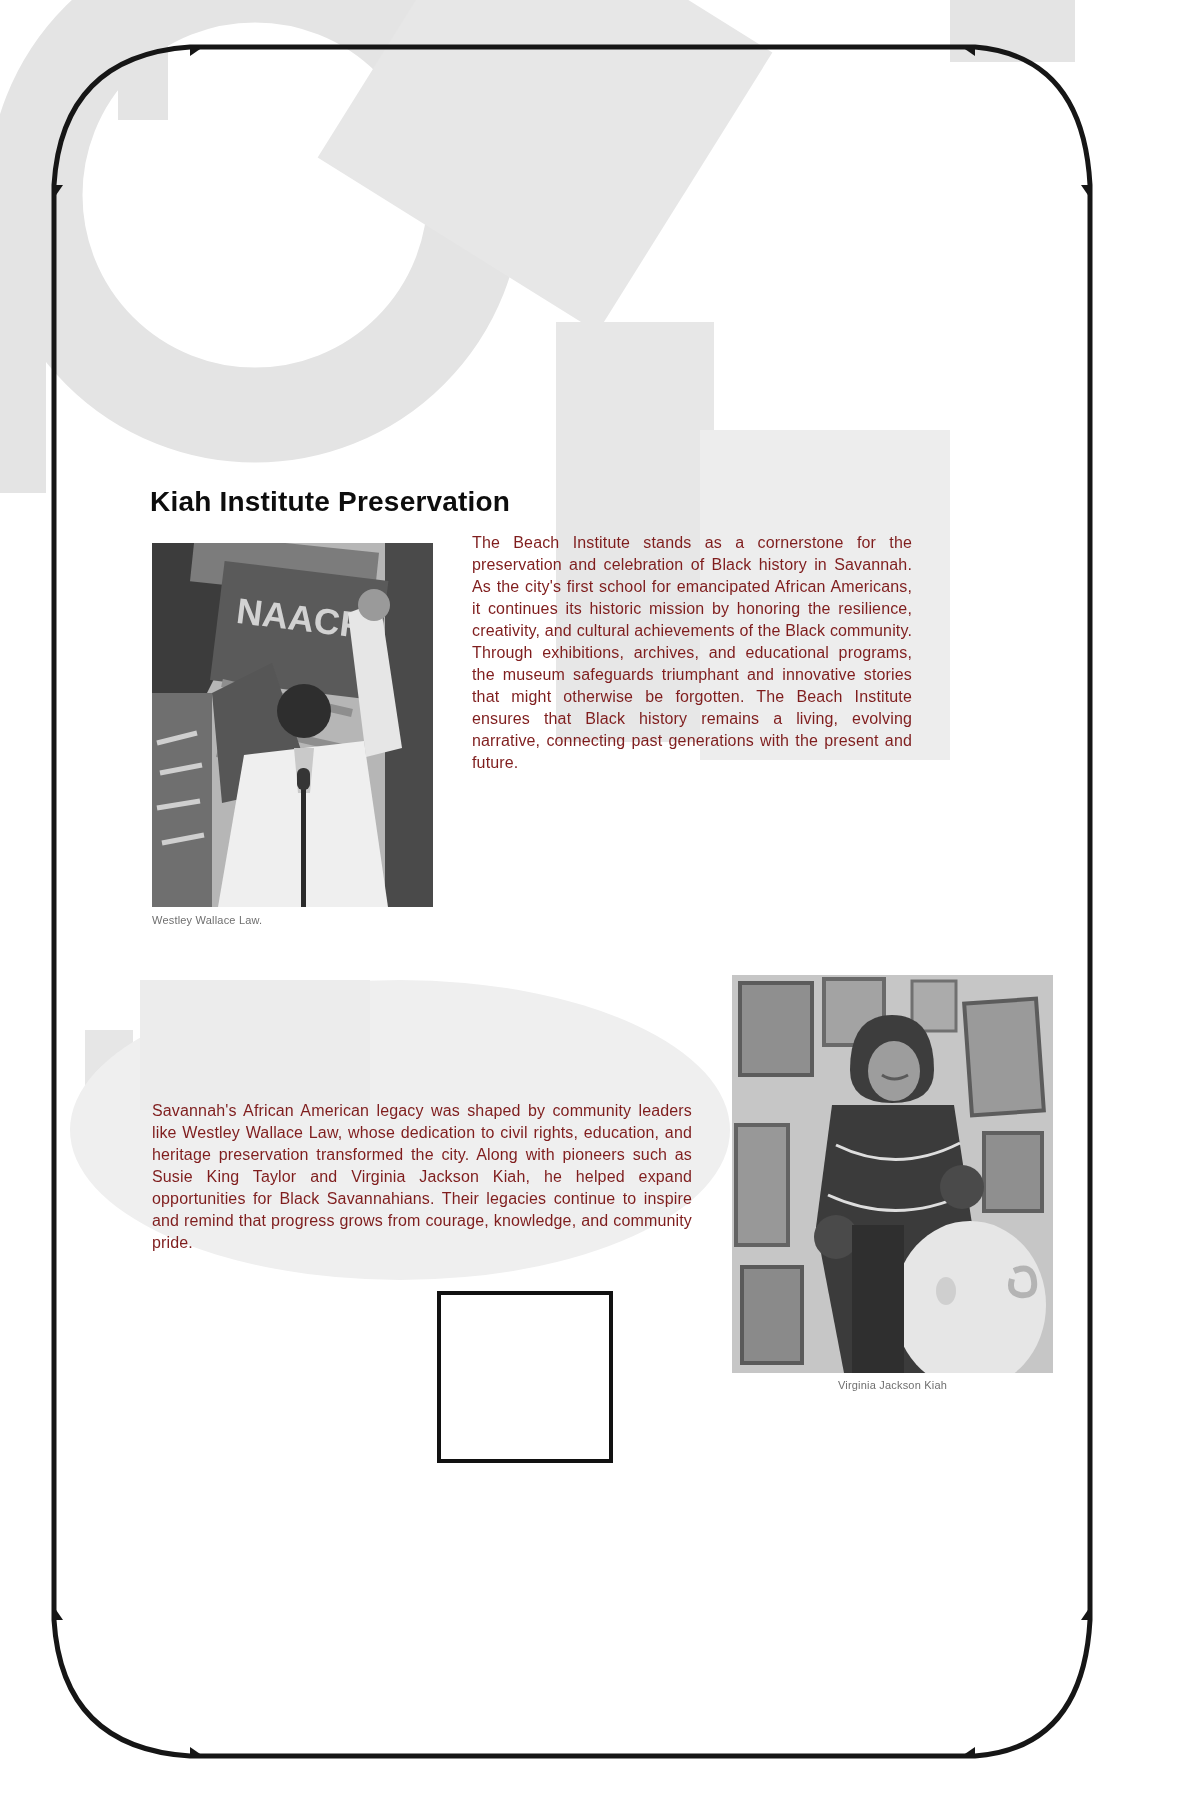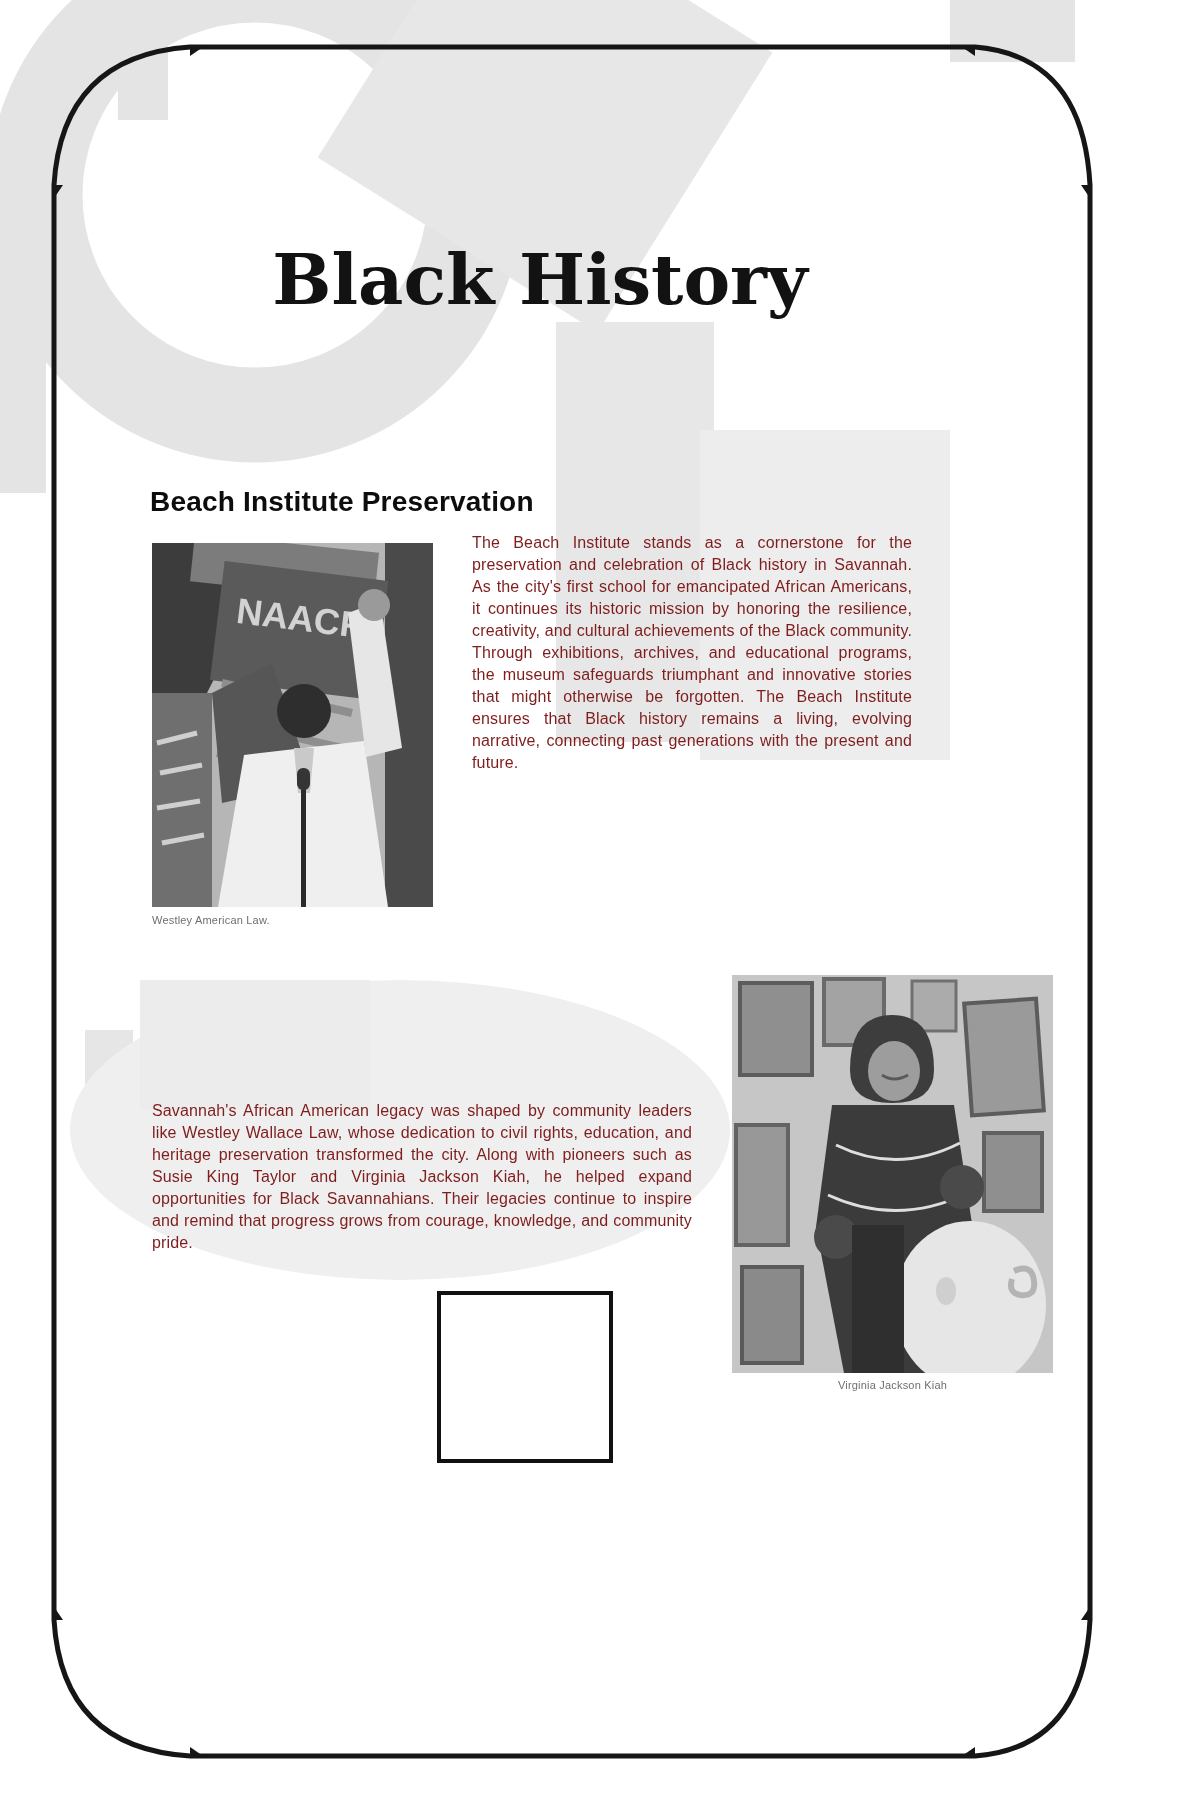--- a/index.html
+++ b/index.html
@@ -59,23 +59,22 @@
     <polygon points="190,45 206,45 190,56" fill="#161616"></polygon>
     <polygon points="975,45 959,45 975,56" fill="#161616"></polygon>
     <polygon points="52,185 52,201 63,185" fill="#161616"></polygon>
     <polygon points="1092,185 1092,201 1081,185" fill="#161616"></polygon>
     <polygon points="52,1620 52,1604 63,1620" fill="#161616"></polygon>
     <polygon points="1092,1620 1092,1604 1081,1620" fill="#161616"></polygon>
     <polygon points="190,1758 206,1758 190,1747" fill="#161616"></polygon>
     <polygon points="975,1758 959,1758 975,1747" fill="#161616"></polygon>
   </svg>
 
-  <div class="title">Black History</div>
 
-  <div class="h2" style="left:150px;top:486px;">Beach Institute Preservation</div>
+  <div class="h2" style="left:150px;top:486px;">Kiah Institute Preservation</div>
 
   <div class="photo" style="left:152px;top:543px;width:281px;height:364px;">
     <svg width="281" height="364" viewBox="0 0 281 364">
       <rect x="0" y="0" width="281" height="364" fill="#b6b6b6"></rect>
       <polygon points="0,0 130,0 55,150 0,175" fill="#3c3c3c"></polygon>
       <rect x="233" y="0" width="48" height="364" fill="#4a4a4a"></rect>
       <rect x="40" y="0" width="185" height="48" fill="#7c7c7c" transform="rotate(6 132 24)"></rect>
       <g transform="rotate(7 150 110)">
         <rect x="62" y="28" width="165" height="120" fill="#5a5a5a"></rect>
         <text x="144" y="88" text-anchor="middle" font-family="Liberation Sans, sans-serif" font-size="36" font-weight="bold" fill="#d2d2d2">NAACP</text>
@@ -89,21 +88,21 @@
       <polygon points="142,205 162,205 158,250 146,250" fill="#c9c9c9"></polygon>
       <rect x="149" y="240" width="5" height="124" fill="#2a2a2a"></rect>
       <rect x="145" y="225" width="13" height="22" rx="6" fill="#353535"></rect>
       <rect x="0" y="150" width="60" height="214" fill="#6f6f6f"></rect>
       <path d="M 5 200 L 45 190 M 8 230 L 50 222 M 5 265 L 48 258 M 10 300 L 52 292" stroke="#cfcfcf" stroke-width="5"></path>
     </svg>
   </div>
 
   <div class="body-text" style="left:472px;top:532px;width:440px;">The Beach Institute stands as a cornerstone for the preservation and celebration of Black history in Savannah. As the city's first school for emancipated African Americans, it continues its historic mission by honoring the resilience, creativity, and cultural achievements of the Black community. Through exhibitions, archives, and educational programs, the museum safeguards triumphant and innovative stories that might otherwise be forgotten. The Beach Institute ensures that Black history remains a living, evolving narrative, connecting past generations with the present and future.</div>
 
-  <div class="caption" style="left:152px;top:914px;">Westley American Law.</div>
+  <div class="caption" style="left:152px;top:914px;">Westley Wallace Law.</div>
 
 
   <div class="body-text" style="left:152px;top:1100px;width:540px;">Savannah's African American legacy was shaped by community leaders like Westley Wallace Law, whose dedication to civil rights, education, and heritage preservation transformed the city. Along with pioneers such as Susie King Taylor and Virginia Jackson Kiah, he helped expand opportunities for Black Savannahians. Their legacies continue to inspire and remind that progress grows from courage, knowledge, and community pride.</div>
 
   <div class="photo" style="left:732px;top:975px;width:321px;height:398px;">
     <svg width="321" height="398" viewBox="0 0 321 398">
       <rect x="0" y="0" width="321" height="398" fill="#c6c6c6"></rect>
       <g>
         <rect x="8" y="8" width="72" height="92" fill="#8f8f8f" stroke="#5c5c5c" stroke-width="4"></rect>
         <rect x="92" y="4" width="60" height="66" fill="#a3a3a3" stroke="#6a6a6a" stroke-width="4"></rect>

